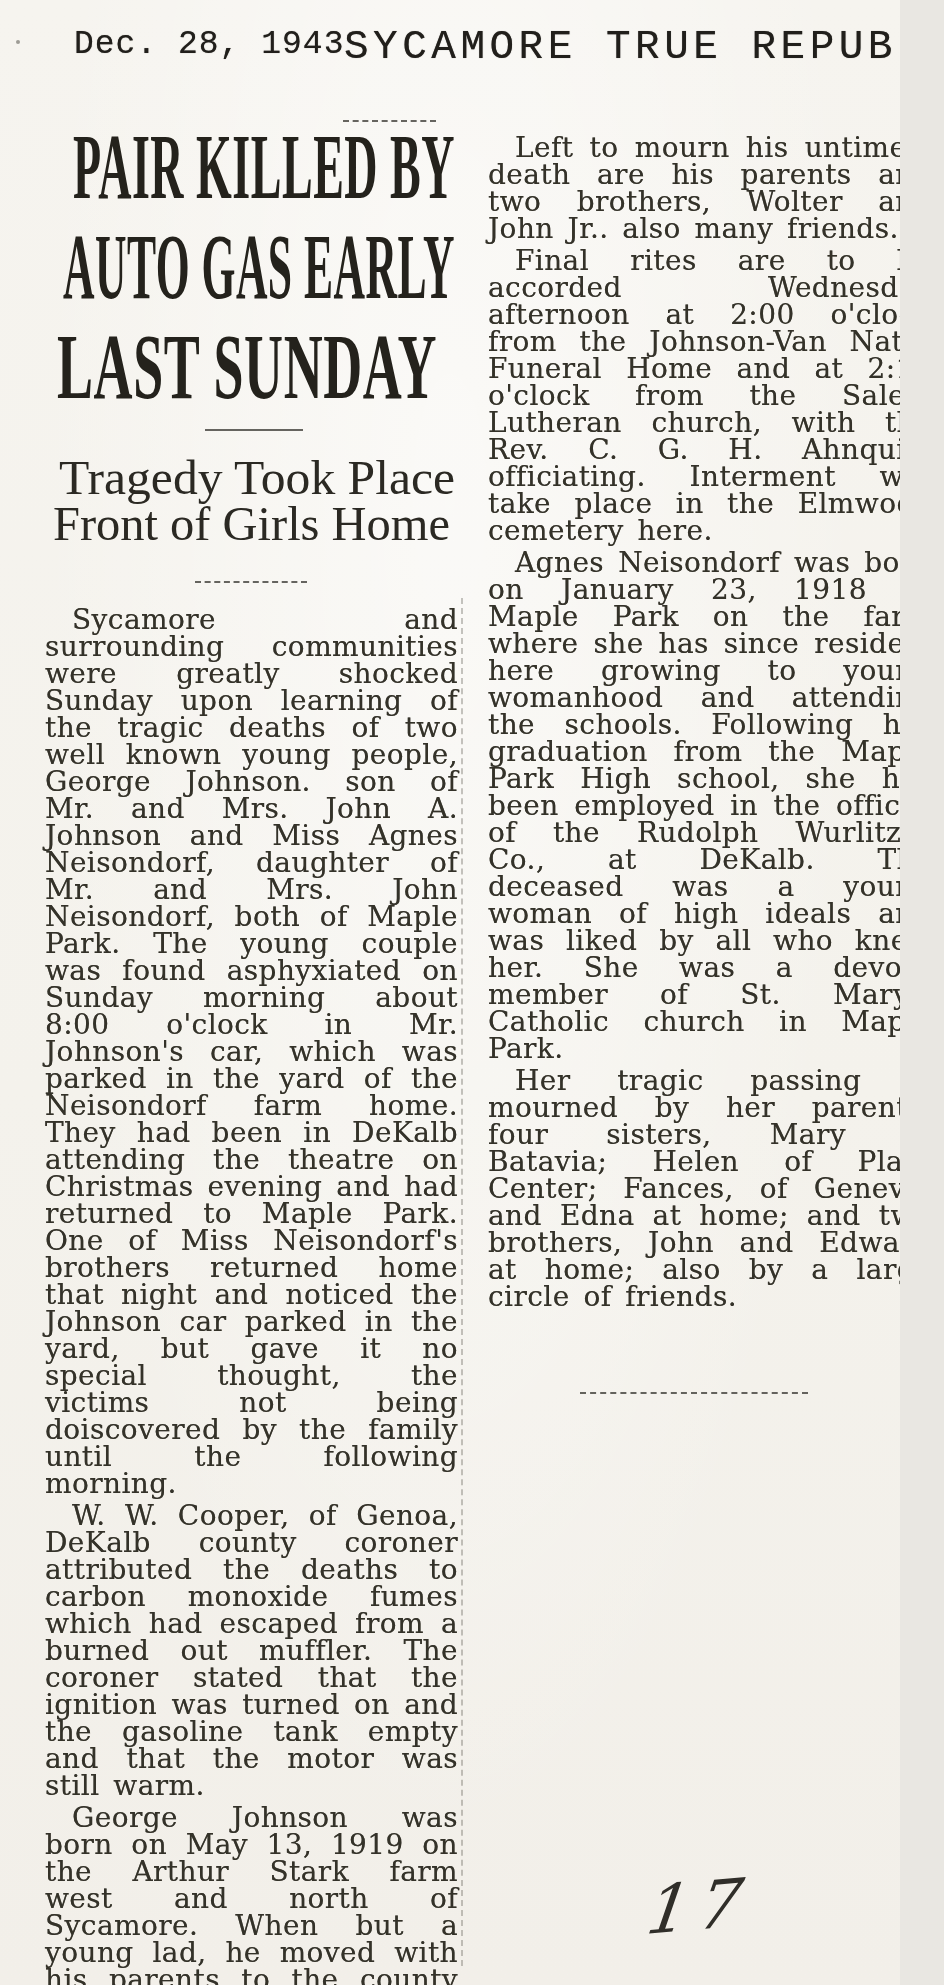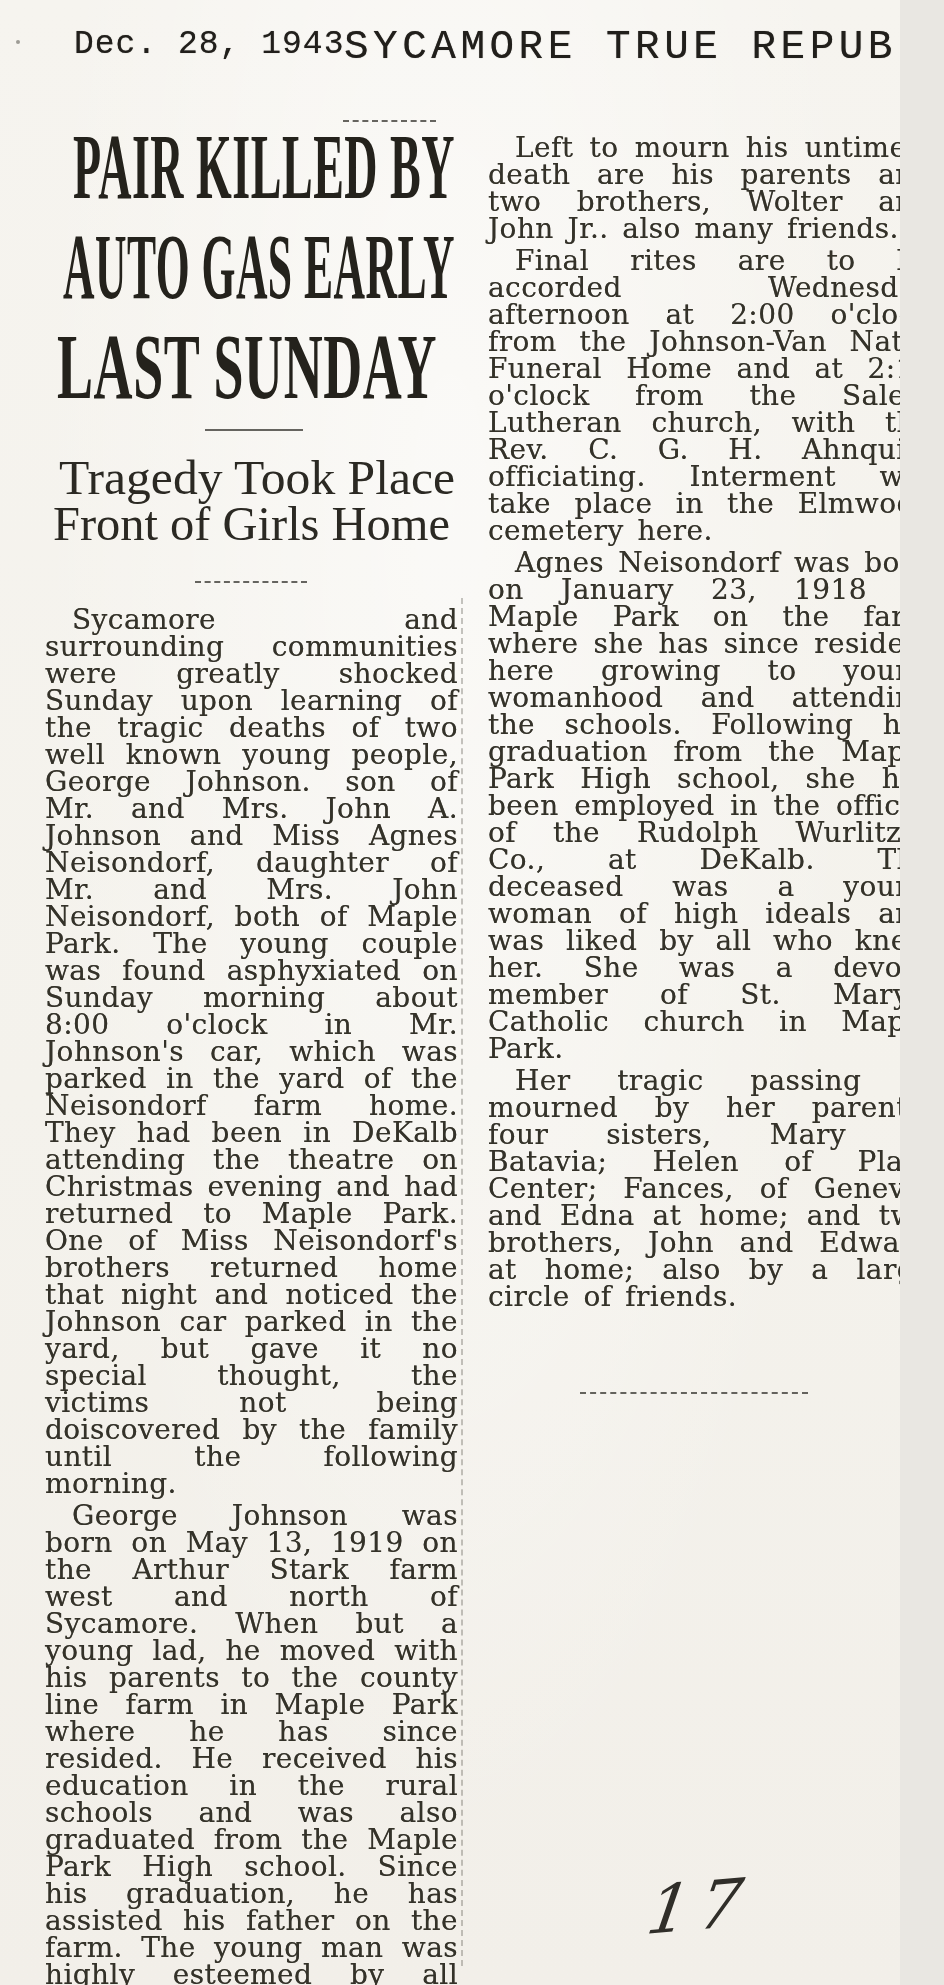--- a/index.html
+++ b/index.html
@@ -79,20 +79,21 @@
 
   <svg class="svg-subhead" width="413" height="106" viewBox="0 0 413 106">
     <text x="14" y="44" textLength="396" lengthAdjust="spacingAndGlyphs">Tragedy Took Place</text>
     <text x="8" y="90" textLength="397" lengthAdjust="spacingAndGlyphs">Front of Girls Home</text>
   </svg>
 
   <div class="rule dashy" style="left:195px;top:581px;width:112px;"></div>
 
   <div class="col col-left">
     <p>Sycamore and surrounding communities were greatly shocked Sunday upon learning of the tragic deaths of two well known young people, George Johnson. son of Mr. and Mrs. John A. Johnson and Miss Agnes Neisondorf, daughter of Mr. and Mrs. John Neisondorf, both of Maple Park. The young couple was found asphyxiated on Sunday morning about 8:00 o'clock in Mr. Johnson's car, which was parked in the yard of the Neisondorf farm home. They had been in DeKalb attending the theatre on Christmas evening and had returned to Maple Park. One of Miss Neisondorf's brothers returned home that night and noticed the Johnson car parked in the yard, but gave it no special thought, the victims not being doiscovered by the family until the following morning.</p>
+    <p>W. W. Cooper, of Genoa, DeKalb county coroner attributed the deaths to carbon monoxide fumes which had escaped from a burned out muffler. The coroner stated that the ignition was turned on and the gasoline tank empty and that the motor was still warm.</p>
     <p>George Johnson was born on May 13, 1919 on the Arthur Stark farm west and north of Sycamore. When but a young lad, he moved with his parents to the county line farm in Maple Park where he has since resided. He received his education in the rural schools and was also graduated from the Maple Park High school. Since his graduation, he has assisted his father on the farm. The young man was highly esteemed by all who knew him. He was a member of the Salem Lutheran church.</p>
   </div>
 
   <div class="col col-right">
     <p>Left to mourn his untimely death are his parents and two brothers, Wolter and John Jr.. also many friends.</p>
     <p>Final rites are to be accorded Wednesday afternoon at 2:00 o'clock from the Johnson-Van Natta Funeral Home and at 2:15 o'clock from the Salem Lutheran church, with the Rev. C. G. H. Ahnquist officiating. Interment will take place in the Elmwood cemetery here.</p>
     <p>Agnes Neisondorf was born on January 23, 1918 in Maple Park on the farm where she has since resided, here growing to young womanhood and attending the schools. Following her graduation from the Maple Park High school, she has been employed in the offices of the Rudolph Wurlitzer Co., at DeKalb. The deceased was a young woman of high ideals and was liked by all who knew her. She was a devout member of St. Mary's Catholic church in Maple Park.</p>
     <p>Her tragic passing is mourned by her parents, four sisters, Mary of Batavia; Helen of Plato Center; Fances, of Geneva; and Edna at home; and two brothers, John and Edward at home; also by a large circle of friends.</p>
   </div>
 

